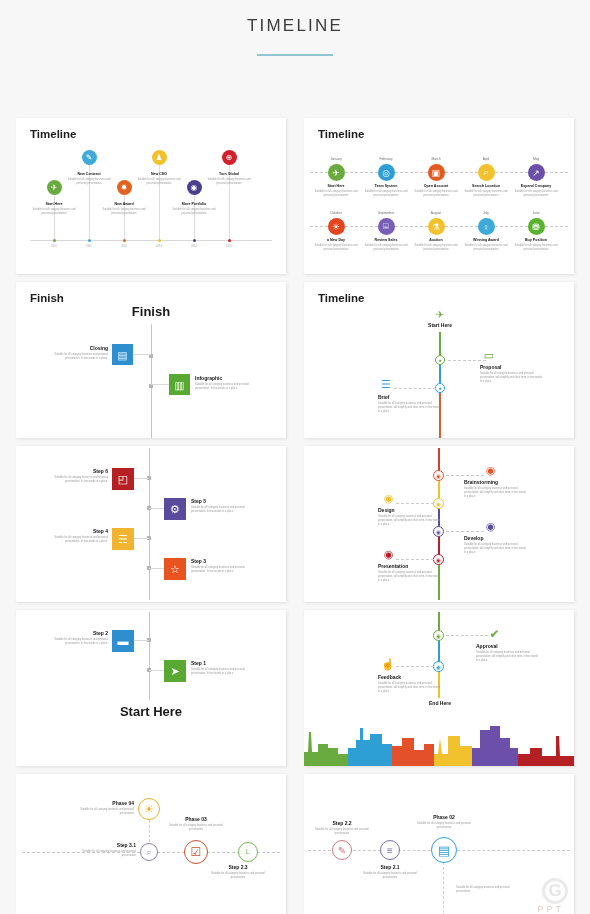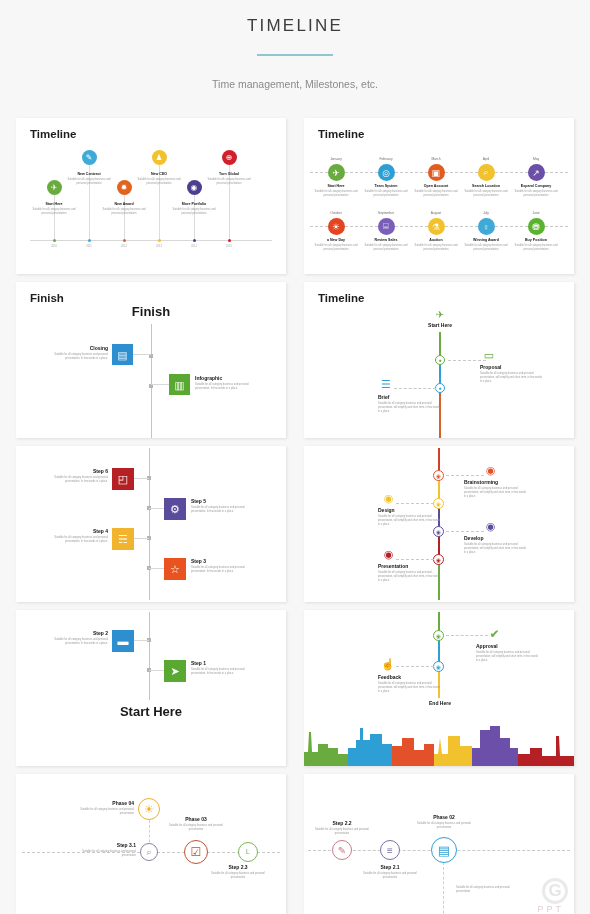--- a/index.html
+++ b/index.html
@@ -79,21 +79,20 @@
   .wm-text { font-size: 19px; font-weight: bold; color: #cfcfcf; letter-spacing: 1px; }
   .wm-sub { position: absolute; right: 10px; bottom: 16px; font-size: 9px; color: #e0cfcf; letter-spacing: 3px; }
 </style>
 </head>
 <body>
 
 <div class="page-header">
   <div class="page-title">TIMELINE</div>
   <div class="title-rule"></div>
   <div class="page-sub">
-    <div>Time management, Milestones, etc.</div>
   </div>
 </div>
 
 <div class="grid" id="grid">
     <div class="slide">
       <div class="slide-title">Timeline</div>
       <div class="axis-h" style="left:14px;top:122px;width:242px;"></div>
       <div class="stem" style="left:38px;top:72px;height:50px;"></div>
       <div class="dot" style="left:36.5px;top:120.5px;background:#6aab3f;"></div>
       <div class="node" style="left:30.5px;top:62px;width:15px;height:15px;background:#6aab3f;font-size:7.800000000000001px;">✈</div>

